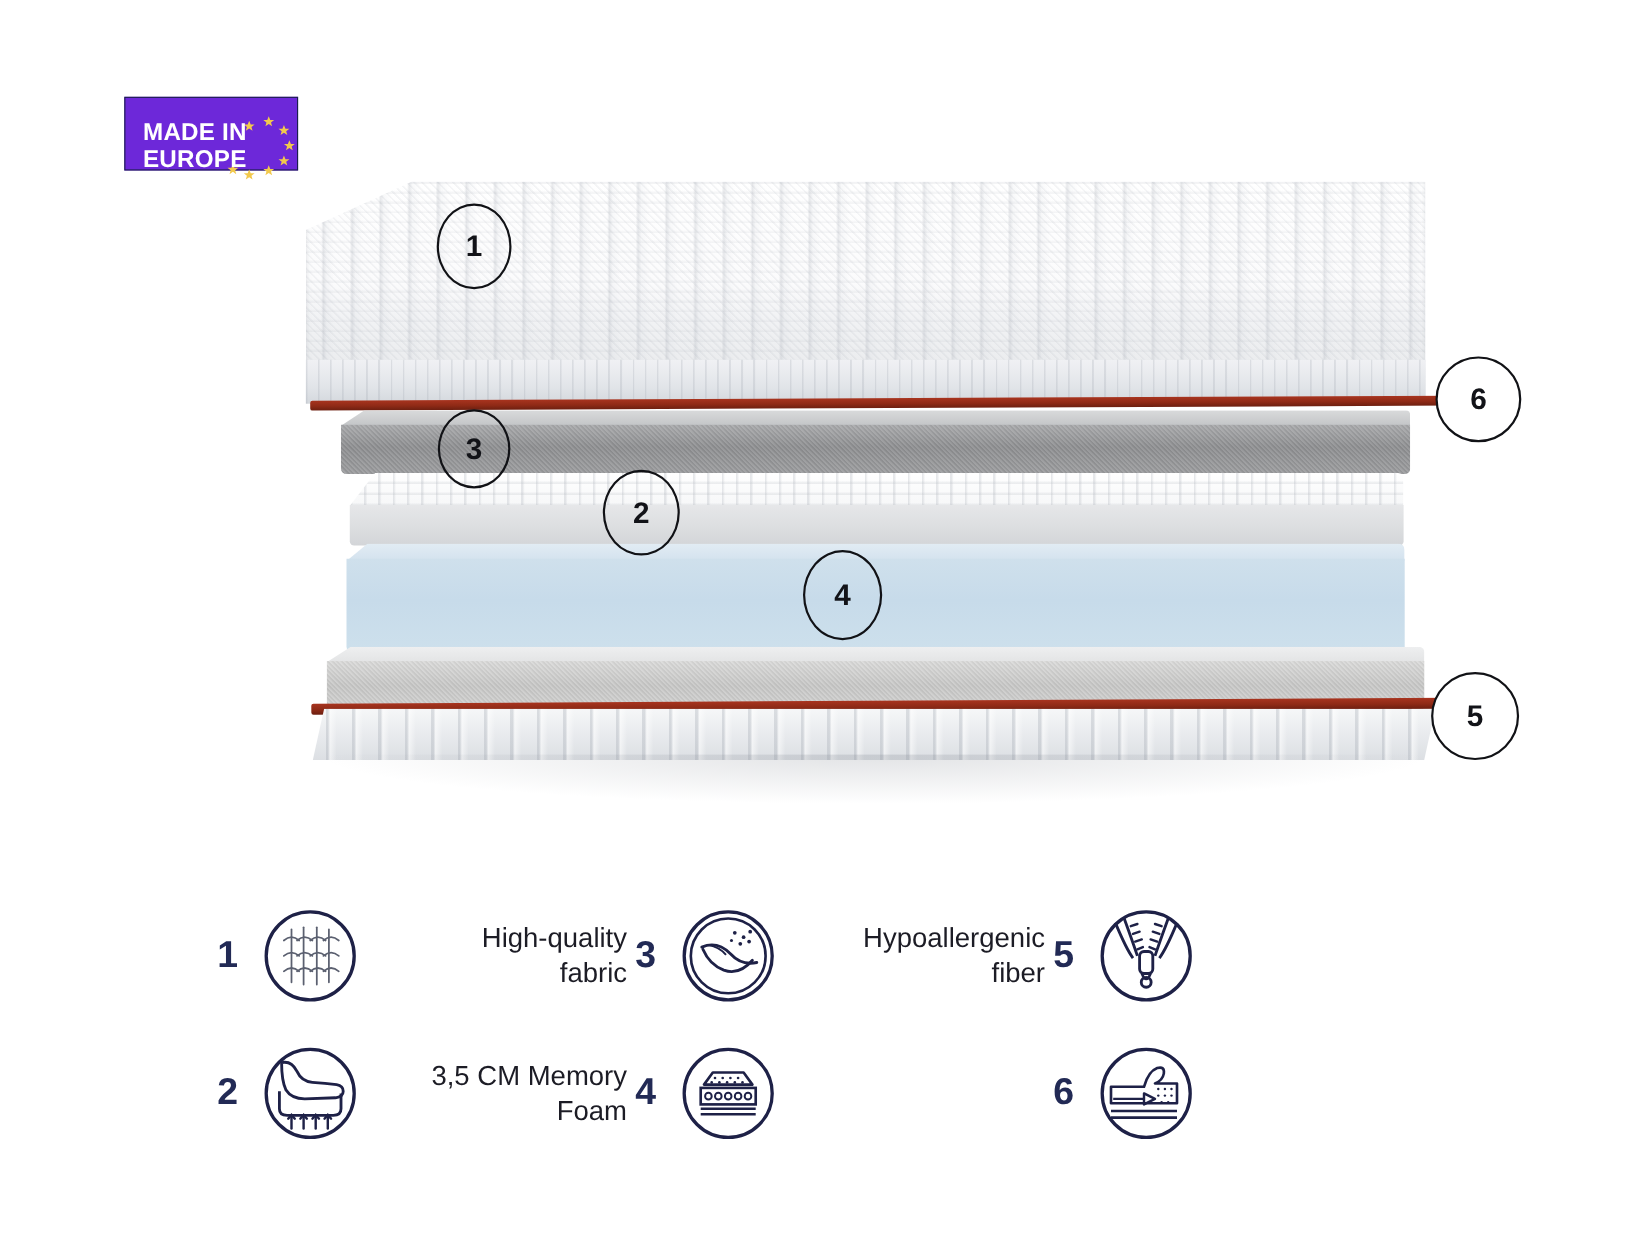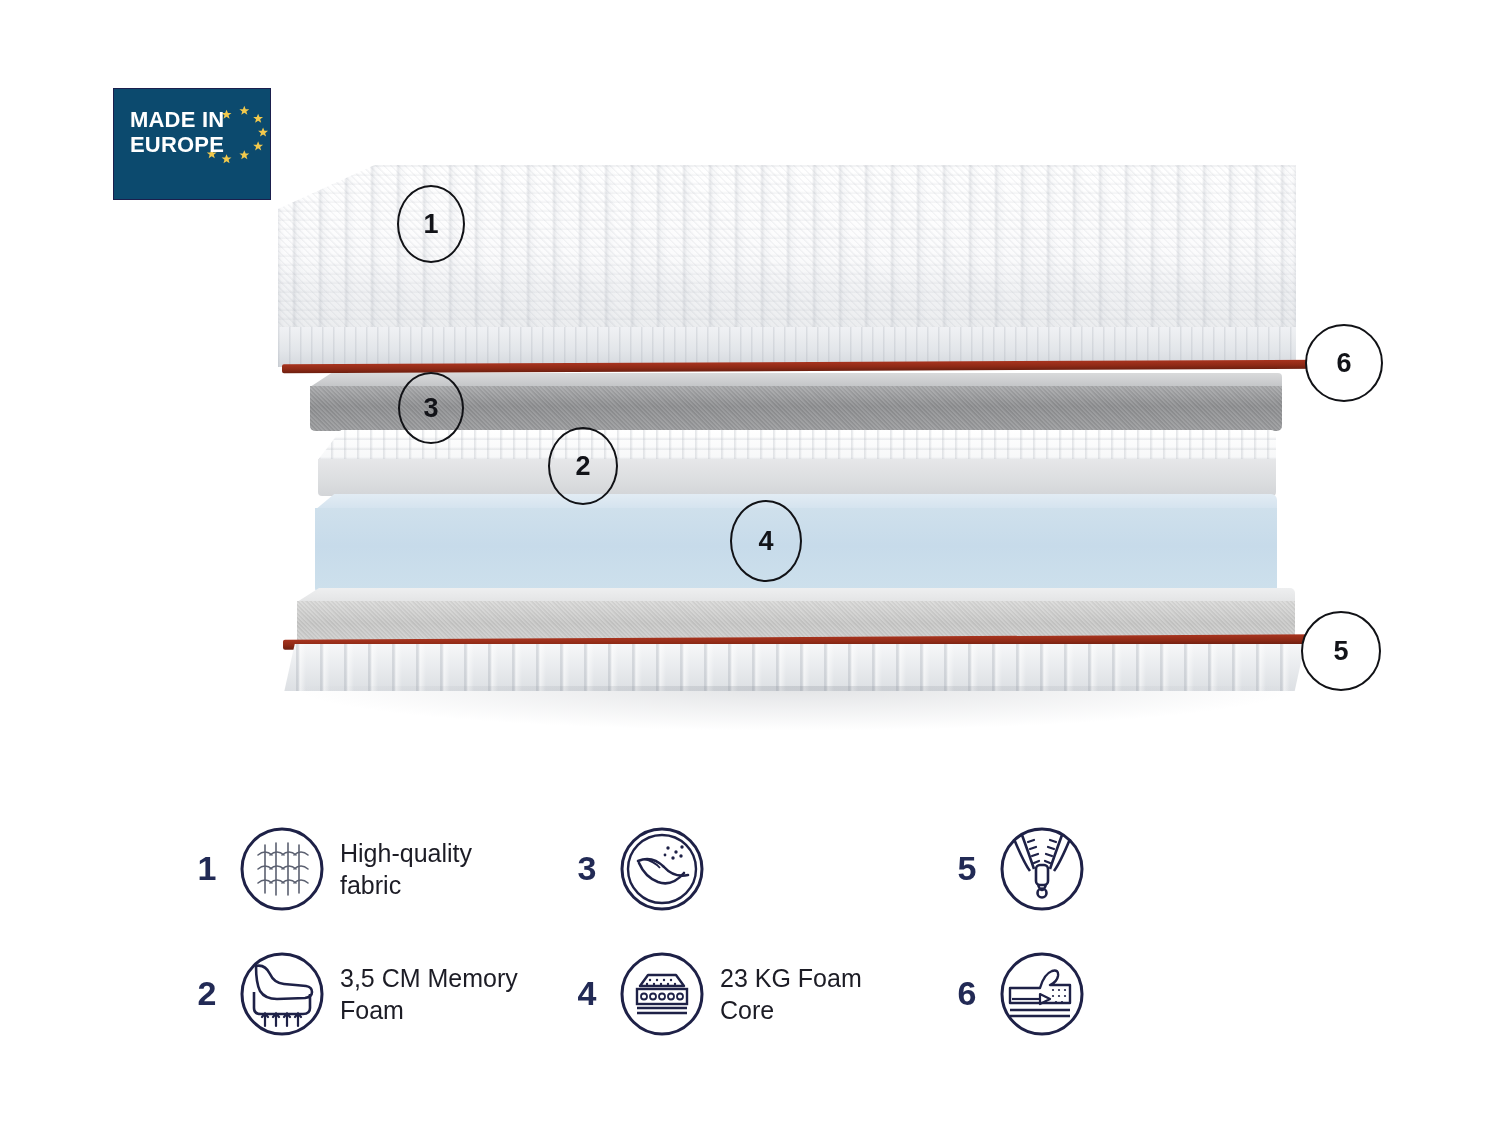--- a/index.html
+++ b/index.html
@@ -1,22 +1,22 @@
 <!DOCTYPE html>
 <html><head>
 <meta charset="utf-8">
 <style>
   * { box-sizing: border-box; margin: 0; padding: 0; }
   html, body { width: 1500px; height: 1125px; background: #ffffff; }
   body { font-family: "Liberation Sans", sans-serif; position: relative; overflow: hidden; }
 
   
   .eu-badge {
-    position: absolute; left: 113px; top: 88px; width: 158px; height: 112px;
-    background: #0c4a6e; border: 1px solid #1b1f4d;
+    position: absolute; left: 113px; top: 88px; width: 158px; height: 67px;
+    background: #6d28d9; border: 1px solid #1b1f4d;
   }
   .eu-badge-text {
     position: absolute; left: 16px; top: 18px; width: 104px;
     color: #ffffff; font-weight: bold; font-size: 22px; line-height: 25px;
     letter-spacing: .2px; font-family: "Liberation Sans", sans-serif;
     white-space: pre-line;
   }
   .eu-stars { position: absolute; inset: 0; }
 
   
@@ -214,21 +214,21 @@
   }
   .legend-item { display: flex; align-items: center; gap: 14px; }
   .legend-num {
     width: 34px; text-align: center; color: #222a55;
     font-weight: bold; font-size: 34px; font-family: "Liberation Sans", sans-serif;
     flex: 0 0 34px;
   }
   .legend-icon { width: 88px; height: 88px; flex: 0 0 88px; }
   .legend-label {
     color: #1c1c25; font-size: 25px; line-height: 32px;
-    font-family: "Liberation Sans", sans-serif; text-align: left;
+    font-family: "Liberation Sans", sans-serif; text-align: right;
     flex: 1 1 auto; white-space: pre-line;
   }
 </style>
 </head>
 <body>
 
 <div class="eu-badge">
   <svg class="eu-stars" viewBox="0 0 158 89">
     <g fill="#f2c94c">
       <polygon points="0,-5 1.4,-1.6 5,-1.6 2.1,0.7 3.1,4.2 0,2.1 -3.1,4.2 -2.1,0.7 -5,-1.6 -1.4,-1.6" transform="translate(114,26)"></polygon>
@@ -326,20 +326,22 @@
       <path d="M26 34 q10 2 16 9" fill="none" stroke="#1e2147" stroke-width="1.8"></path>
       <g fill="#1e2147">
         <circle cx="50" cy="23" r="1.7"></circle>
           <circle cx="58" cy="27" r="1.7"></circle>
         <circle cx="64" cy="22" r="1.7"></circle>
           <circle cx="55" cy="33" r="1.7"></circle>
         <circle cx="63" cy="31" r="1.7"></circle>
           <circle cx="47" cy="30" r="1.4"></circle>
       </g>
     </svg>
+    <div class="legend-label">Hypoallergenic
+fiber</div>
   </div>
 
   <div class="legend-item">
     <div class="legend-num">5</div>
     <svg class="legend-icon" viewBox="0 0 88 88">
       <circle cx="44" cy="44" r="40" fill="none" stroke="#1e2147" stroke-width="3"></circle>
       <path d="M24 10 q8 22 12 34 M64 10 q-8 22 -12 34" fill="none" stroke="#1e2147" stroke-width="2.6"></path>
       <path d="M16 14 q10 24 16 32 M72 14 q-10 24 -16 32" fill="none" stroke="#1e2147" stroke-width="2.6"></path>
       <g stroke="#1e2147" stroke-width="2.2" stroke-linecap="round">
         <line x1="30" y1="17" x2="36" y2="15"></line>
@@ -398,22 +400,20 @@
       <g fill="none" stroke="#1e2147" stroke-width="1.8">
         <circle cx="26" cy="46.5" r="3"></circle>
           <circle cx="35" cy="46.5" r="3"></circle>
         <circle cx="44" cy="46.5" r="3"></circle>
           <circle cx="53" cy="46.5" r="3"></circle>
           <circle cx="62" cy="46.5" r="3"></circle>
       </g>
       <line x1="19" y1="58" x2="69" y2="58" stroke="#1e2147" stroke-width="2.4"></line>
       <line x1="19" y1="63" x2="69" y2="63" stroke="#1e2147" stroke-width="2.4"></line>
     </svg>
-    <div class="legend-label">23 KG Foam
-Core</div>
   </div>
 
   <div class="legend-item">
     <div class="legend-num">6</div>
     <svg class="legend-icon" viewBox="0 0 88 88">
       <circle cx="44" cy="44" r="40" fill="none" stroke="#1e2147" stroke-width="3"></circle>
       <path d="M12 38 l30 0 q4 -14 12 -17 q7 -2 6 5 q-1 6 -8 9 l20 0 l0 18 l-60 0 z" fill="none" stroke="#1e2147" stroke-width="2.4" stroke-linejoin="round"></path>
       <line x1="12" y1="60" x2="72" y2="60" stroke="#1e2147" stroke-width="2.4"></line>
       <line x1="12" y1="66" x2="72" y2="66" stroke="#1e2147" stroke-width="2.4"></line>
       <g fill="#1e2147">

